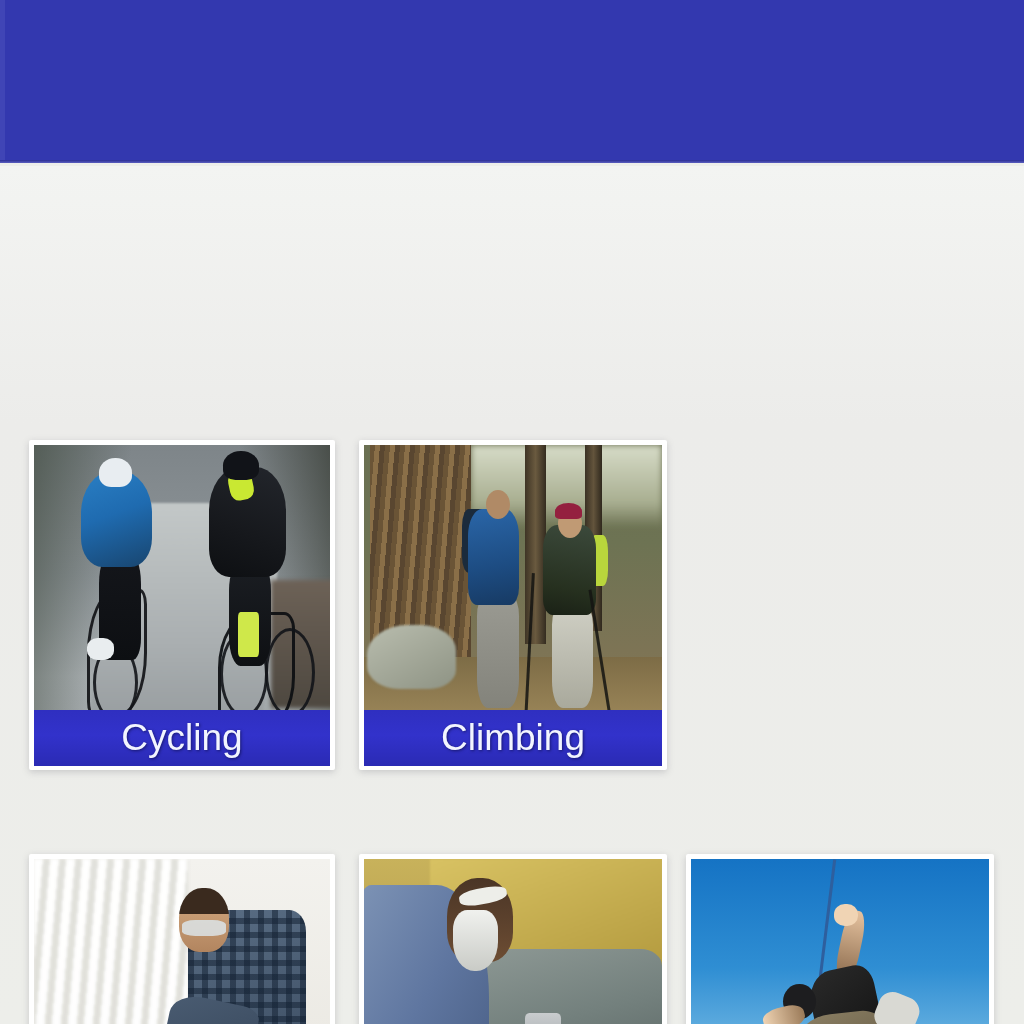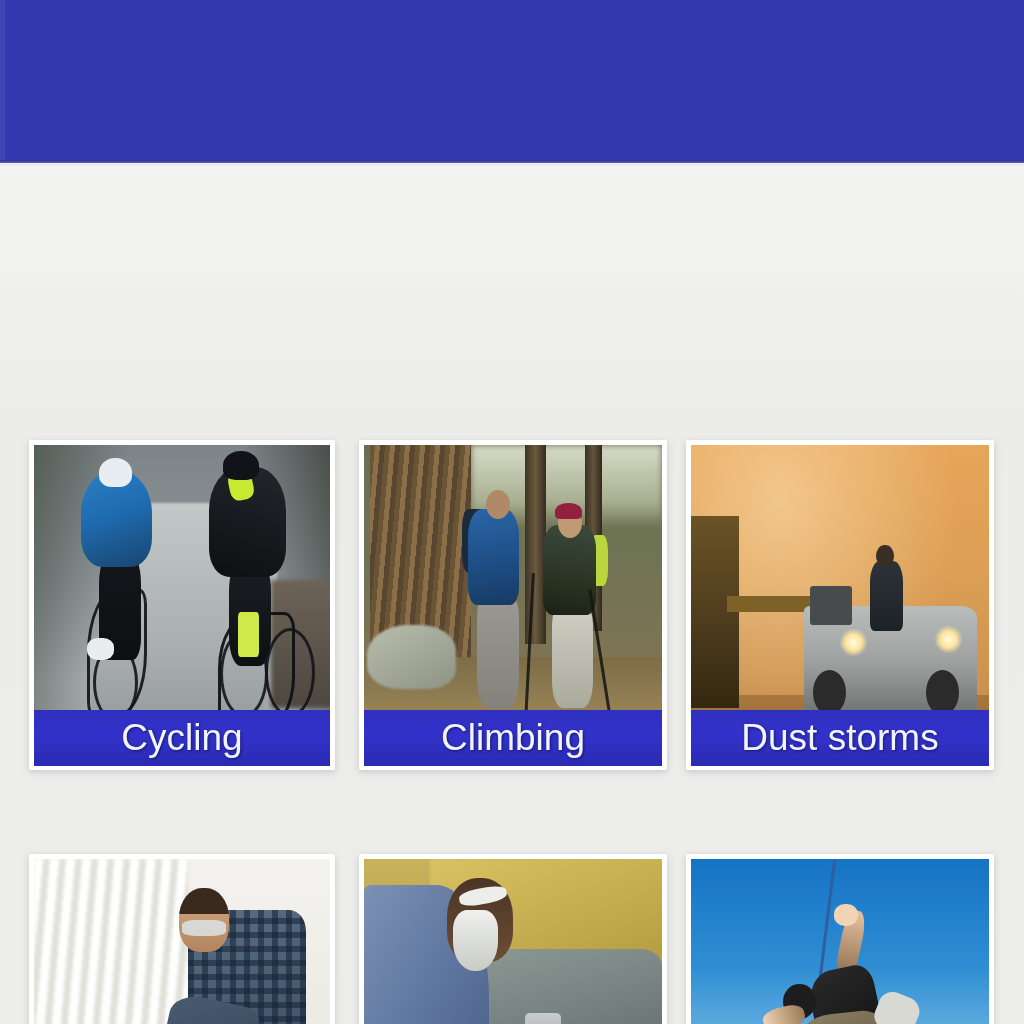--- a/index.html
+++ b/index.html
@@ -501,39 +501,20 @@
         <div class="cyc2-legs"></div>
         <div class="cyc2-pad"></div>
         <div class="cyc2-body"></div>
         <div class="cyc2-hivis"></div>
         <div class="cyc2-helmet"></div>
       </div>
       <div class="card-caption">Cycling</div>
     </div>
   </div>
 
-  <div class="card" id="card-dust">
-    <div class="card-media">
-      <div class="card-photo ph-dust">
-        <div class="haze"></div>
-        <div class="ground"></div>
-        <div class="rig"></div>
-        <div class="arm"></div>
-        <div class="truck"></div>
-        <div class="cab"></div>
-        <div class="wheel-d wd1"></div>
-        <div class="wheel-d wd2"></div>
-        <div class="person"></div>
-        <div class="head"></div>
-        <div class="lamp l1"></div>
-        <div class="lamp l2"></div>
-      </div>
-      <div class="card-caption">Dust storms</div>
-    </div>
-  </div>
 
   <div class="card" id="card-decorate">
     <div class="card-media">
       <div class="card-photo ph-decorate">
         <div class="blinds"></div>
 
         <div class="shirt"></div>
         <div class="head-d"></div>
         <div class="goggles"></div>
         <div class="arm-d"></div>

